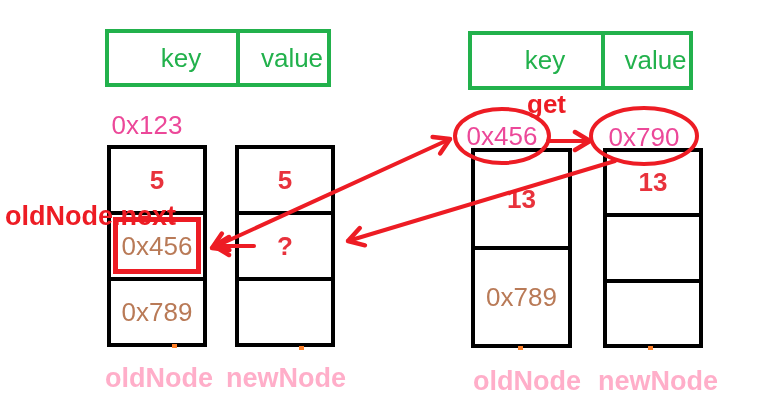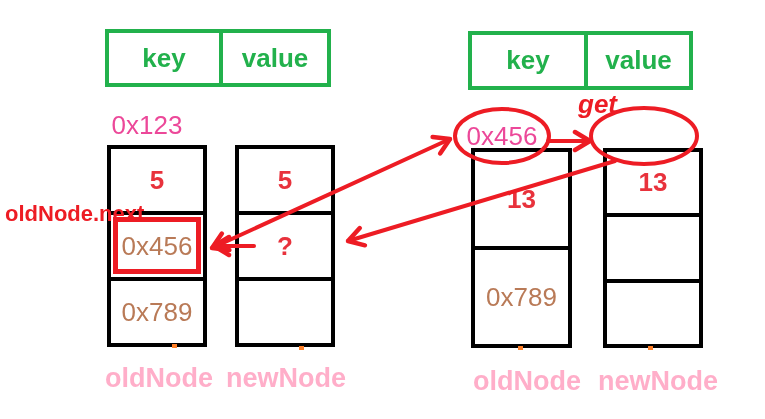--- a/index.html
+++ b/index.html
@@ -8,40 +8,40 @@
     font-family:"Liberation Sans", sans-serif; overflow:hidden;
   }
   .abs { position:absolute; }
 
   
   .kv-table {
     display:flex; border:4px solid #22b14c; background:#fff; box-sizing:border-box;
   }
   .kv-cell {
     display:flex; align-items:center; justify-content:center;
-    color:#22b14c; font-weight:bold; font-size:26px;
+    color:#22b14c; font-weight:normal; font-size:26px;padding-left:17px;
   }
   .kv-cell.kv-right { border-left:4px solid #22b14c; }
 
   
   .node-col {
     border:4px solid #000; box-sizing:border-box; background:#fff;
     display:flex; flex-direction:column;
   }
   .node-cell {
     flex:1; display:flex; align-items:center; justify-content:center;
     font-size:26px; color:#b97a57;
   }
   .node-cell + .node-cell { border-top:4px solid #000; }
   .node-cell.num { color:#e8323c; font-weight:bold; }
 
   .addr { color:#ec4899; font-size:26px; text-align:center; }
   .node-label { color:#ffaec9; font-weight:bold; font-size:27px; text-align:center; }
 
-  .red-note { color:#ed1c24; font-weight:bold; font-size:22px; }
+  .red-note { color:#ed1c24; font-weight:bold; font-size:27px; }
   .get-note { color:#ed1c24; font-weight:bold; font-size:26px; }
 
   .highlight-box {
     border:5px solid #ed1c24; box-sizing:border-box; background:transparent;
   }
   .orange-dot { width:5px; height:4px; background:#ff7f27; }
 
   svg.overlay { position:absolute; left:0; top:0; pointer-events:none; }
 </style>
 </head>
@@ -85,22 +85,23 @@
     <div class="node-cell">0x789</div>
   </div>
 
   <div class="abs node-col" style="left:603px; top:148px; width:100px; height:200px;">
     <div class="node-cell num">13</div>
     <div class="node-cell"></div>
     <div class="node-cell"></div>
   </div>
 
   <div class="abs addr" style="left:460px; top:121px; width:84px;">0x456</div>
+  <div class="abs addr" style="left:600px; top:122px; width:88px;">0x790</div>
 
-  <div class="abs get-note" style="left:578px; top:89px;font-style:italic;">get</div>
+  <div class="abs get-note" style="left:527px; top:89px;">get</div>
 
   <div class="abs node-label" style="left:473px; top:366px; width:100px;">oldNode</div>
   <div class="abs node-label" style="left:598px; top:366px; width:114px;">newNode</div>
 
   <div class="abs orange-dot" style="left:172px; top:344px;"></div>
   <div class="abs orange-dot" style="left:299px; top:346px;"></div>
   <div class="abs orange-dot" style="left:518px; top:346px;"></div>
   <div class="abs orange-dot" style="left:648px; top:346px;"></div>
 
   <svg class="overlay" width="765" height="419" viewBox="0 0 765 419">

